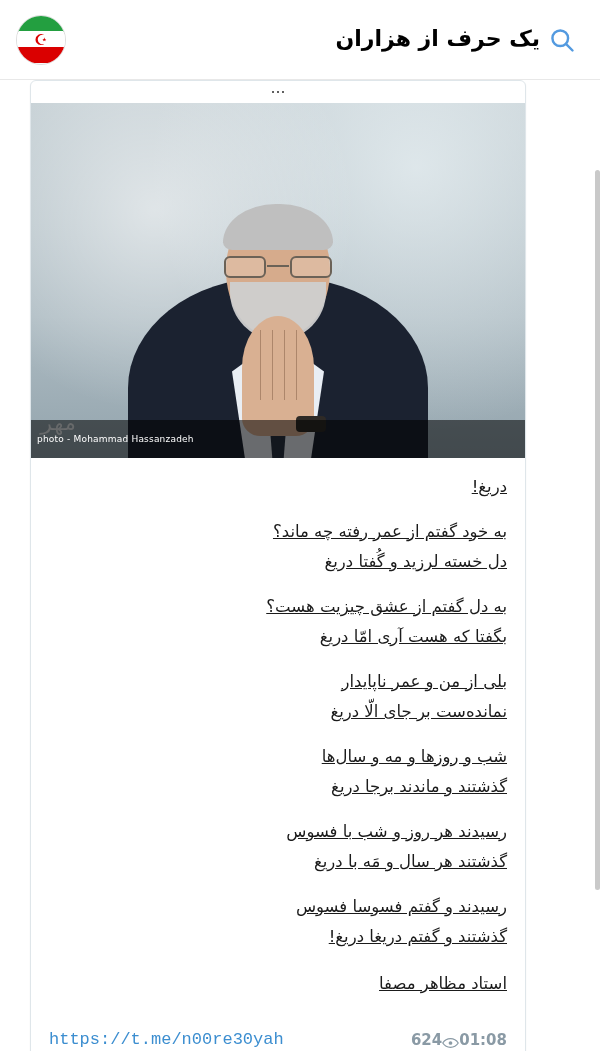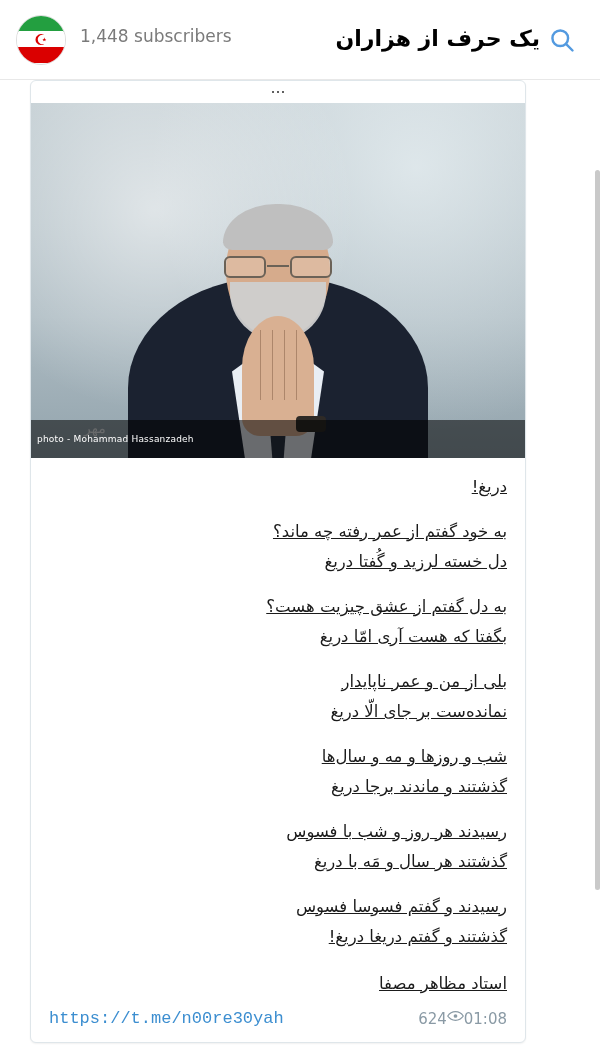--- a/index.html
+++ b/index.html
@@ -294,44 +294,43 @@
     font-size: 9px;
     padding: 14px 6px;
     box-sizing: border-box;
     letter-spacing: 0.2px;
   }
   .photo-watermark {
     position: absolute;
     left: 10px;
     bottom: 22px;
     color: rgba(255,255,255,0.75);
-    font-size: 14px;
-    font-family: Liberation Sans, sans-serif;
-    margin-left: 43px;
+    font-size: 20px;
+    font-family: Liberation Mono, monospace;
   }
 
   
   .msg-text {
     direction: rtl;
     text-align: right;
     padding: 14px 18px 4px 18px;
     font-size: 16.5px;
     line-height: 1.85;
     color: #1b1b1b;
     font-family: "DejaVu Sans", "Liberation Sans", sans-serif;
     text-decoration: underline;
   }
   .stanza {
     margin-bottom: 14px;
     white-space: pre-line;
   }
   .stanza:last-child { margin-bottom: 0; }
   .signature {
     margin-top: 16px;
-    margin-bottom: 0;
+    margin-bottom: 21px;
   }
 
   .msg-footer {
     display: flex;
     align-items: center;
     padding: 6px 18px 14px 18px;
     direction: ltr;
   }
   .msg-link {
     flex: 1 1 auto;
@@ -339,41 +338,41 @@
     font-size: 17px;
     text-decoration: none;
     overflow: hidden;
     text-overflow: ellipsis;
     white-space: nowrap;
     font-family: Liberation Mono, monospace;
   }
   .msg-meta {
     flex: 0 0 auto;
     display: flex;
-    align-items: flex-start;
+    align-items: flex-end;
     color: #8a9aa5;
     font-size: 15px;
+    font-weight: bold;
   }
   .views-count { color: #8a9aa5; }
   .eye-icon { display: inline-flex; align-items: center; color: #8a9aa5; }
   .msg-time { color: #8a9aa5; font-size: 15px; }
 </style>
 </head>
 <body>
 
 <div class="header">
   <div class="avatar">
     <div class="flag-stripe flag-green"></div>
     <div class="flag-stripe flag-white"></div>
     <div class="flag-stripe flag-red"></div>
     <div class="flag-emblem">☪</div>
   </div>
   <div class="chan-info">
     <div class="chan-title">یک حرف از هزاران</div>
-    <div class="chan-subs">1,448 subscribers</div>
   </div>
   <div class="search-btn">
     <svg width="28" height="28" viewBox="0 0 24 24" fill="none" stroke="currentColor" stroke-width="2.1">
       <circle cx="10.5" cy="10.5" r="6.7"></circle>
       <line x1="15.6" y1="15.6" x2="21" y2="21" stroke-linecap="round"></line>
     </svg>
   </div>
 </div>
 
 <div class="page">

